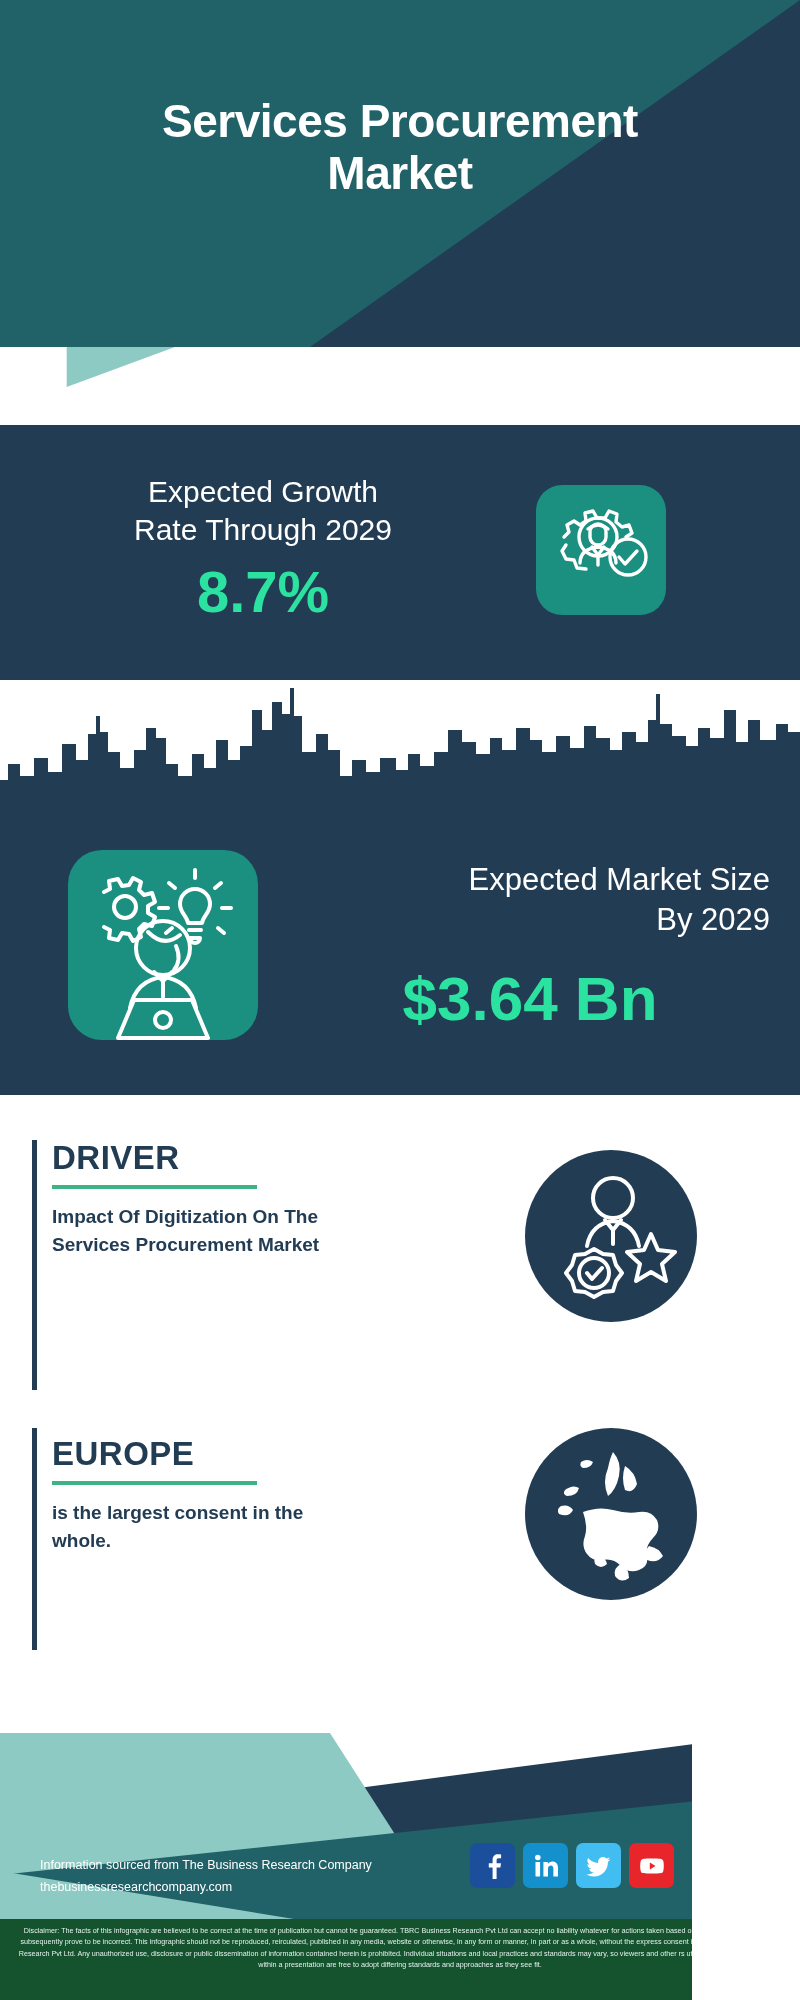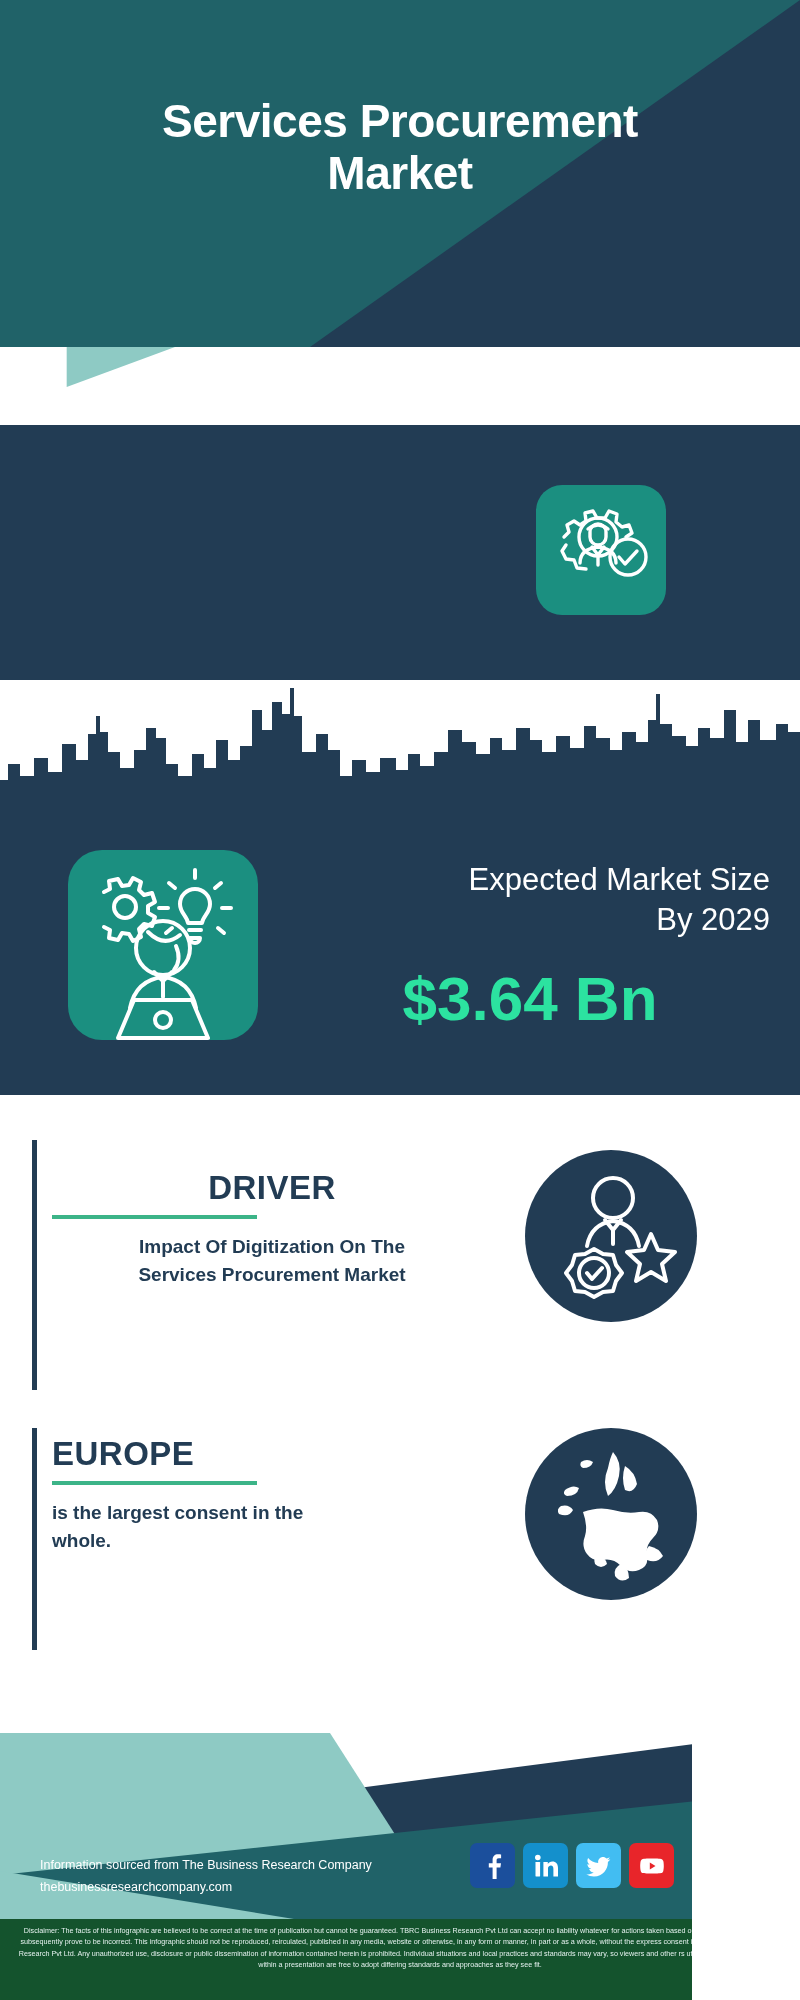--- a/index.html
+++ b/index.html
@@ -121,20 +121,25 @@
     <div class="header-title">
       <div>Services Procurement</div>
       <div>Market</div>
     </div>
   </div>
   <svg class="header-lteal" width="800" height="60" viewBox="0 0 800 60">
     <polygon points="0,0 130,0 0,48" fill="#8ecac4"></polygon>
   </svg>
 
   <div class="growth">
+    <div class="growth-text">
+      <div class="growth-label">Expected Growth</div>
+      <div class="growth-label">Rate Through 2029</div>
+      <div class="growth-value">8.7%</div>
+    </div>
     <div class="icon-card-teal">
       <svg width="130" height="130" viewBox="0 0 130 130">
         <g fill="none" stroke="#ffffff" stroke-width="3.4" stroke-linecap="round" stroke-linejoin="round">
           <path d="M28 52 L33 47 L31 40 L38 36 L44 40 L50 36 L49 28 L57 26 L61 33 L69 33 L73 26 L81 29 L80 37 L86 42 L93 40 L96 48 L90 52"></path>
           <circle cx="62" cy="52" r="19"></circle>
           <path d="M54 47 a8 8 0 0 1 16 0 v5 a8 8 0 0 1 -16 0 z"></path>
           <path d="M52 44 q10 -8 20 0"></path>
           <path d="M44 78 q0 -14 18 -16 q18 2 18 16"></path>
           <path d="M56 62 l6 8 l6 -8"></path>
           <path d="M62 70 l0 10"></path>
@@ -179,21 +184,21 @@
 
     <div class="market-text">
       <div class="market-label">Expected Market Size</div>
       <div class="market-label">By 2029</div>
       <div class="market-value">$3.64 Bn</div>
     </div>
   </div>
 
   <div class="card" style="top:1140px; height:250px;">
     <div class="card-rule" style="top:0; height:250px;"></div>
-    <div class="card-body" style="top:30px;text-align:center;">
+    <div class="card-body" style="top:0;">
       <div class="card-title">DRIVER</div>
       <div class="card-underline"></div>
       <div class="card-desc">
         <div>Impact Of Digitization On The</div>
         <div>Services Procurement Market</div>
       </div>
     </div>
     <div class="card-circle" style="top:10px;">
       <svg width="172" height="172" viewBox="0 0 172 172">
         <g fill="none" stroke="#ffffff" stroke-width="4" stroke-linecap="round" stroke-linejoin="round">

